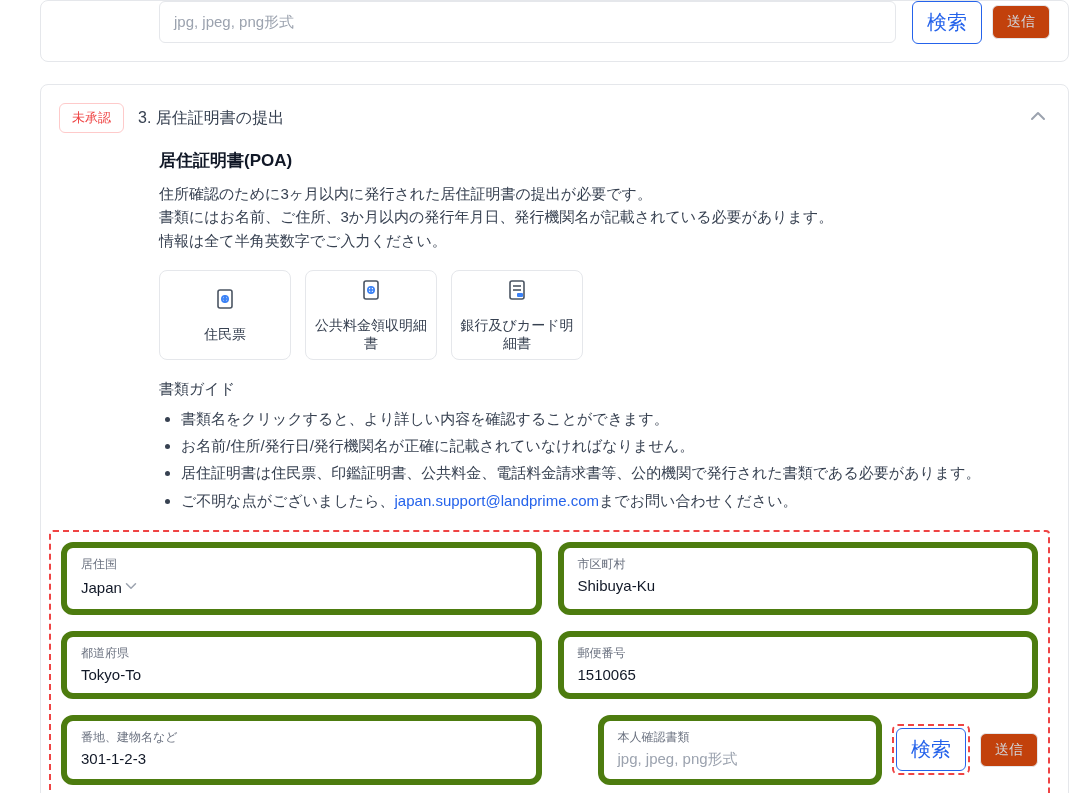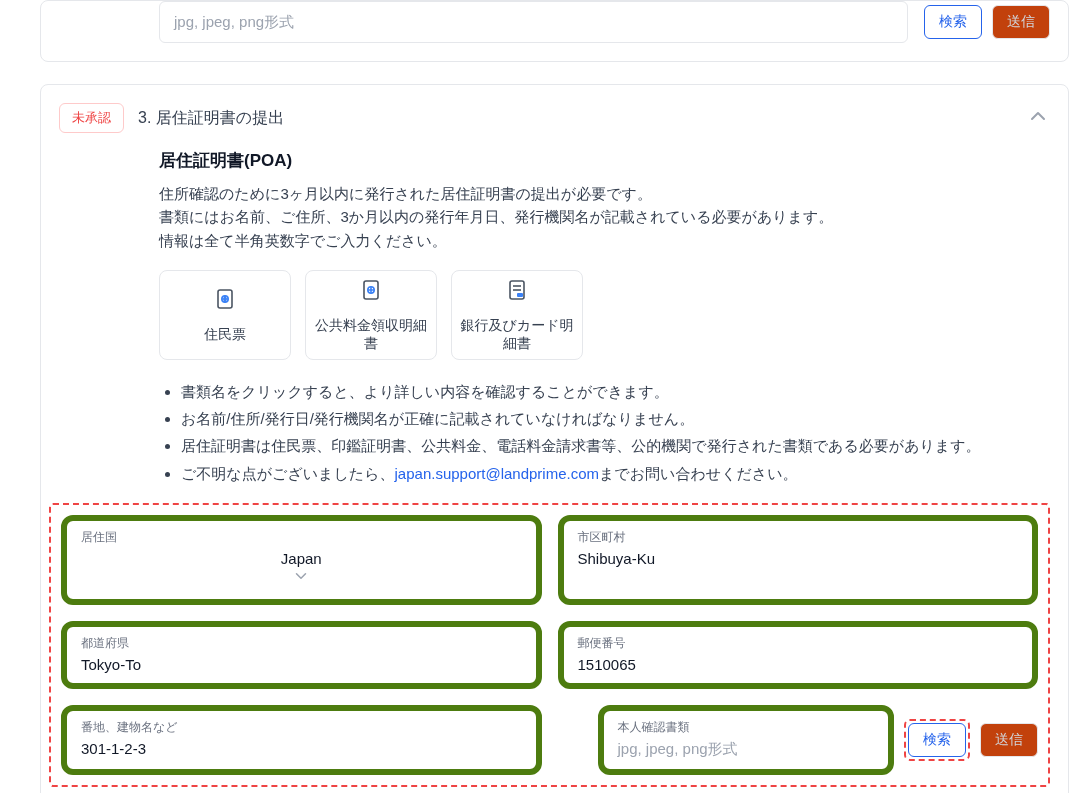--- a/index.html
+++ b/index.html
@@ -51,21 +51,21 @@
     gap: 10px;
     height: 42px;
     align-items: center;
   }
   .btn-outline-blue {
     border: 1.5px solid #2563eb;
     color: #2563eb;
     background: #fff;
     border-radius: 6px;
     padding: 7px 14px;
-    font-size: 14px;
+    font-size: 20px;
     cursor: pointer;
   }
   .btn-disabled {
     border: 1px solid #e5e7eb;
     color: #d1d5db;
     background: #c2410c;
     border-radius: 6px;
     padding: 7px 14px;
     font-size: 14px;
   }
@@ -175,21 +175,20 @@
   .field-value {
     font-size: 15px;
     color: #111827;
     font-weight: 500;
   }
   .field-value.placeholder { color: #9ca3af; font-weight: 400; }
   .field-with-chevron {
     display: flex;
     align-items: center;
     justify-content: flex-start;
-    flex-direction: column;
   }
   .chevron-down {
     color: #9ca3af;
     font-size: 16px;
   }
   
   .upload-cell {
     display: flex;
     gap: 10px;
     align-items: stretch;
@@ -272,20 +271,21 @@
                 <rect x="5" y="3" width="14" height="18" rx="2"></rect>
                 <line x1="8" y1="8" x2="16" y2="8"></line>
                 <line x1="8" y1="12" x2="16" y2="12"></line>
                 <rect x="12" y="15" width="6" height="4" rx="1" fill="#3b82f6" stroke="none"></rect>
               </svg>
           </span>
           <div class="doc-card-label">銀行及びカード明細書</div>
         </div>
       </div>
 
+      <div class="guide-title">書類ガイド</div>
       <ul class="guide">
         <li>書類名をクリックすると、より詳しい内容を確認することができます。</li>
         <li>お名前/住所/発行日/発行機関名が正確に記載されていなければなりません。</li>
         <li>居住証明書は住民票、印鑑証明書、公共料金、電話料金請求書等、公的機関で発行された書類である必要があります。</li>
         <li>
           <span>ご不明な点がございましたら、</span><a class="mail" href="#">japan.support@landprime.com</a><span>までお問い合わせください。</span>
         </li>
       </ul>
 
       <div class="form-wrap">

